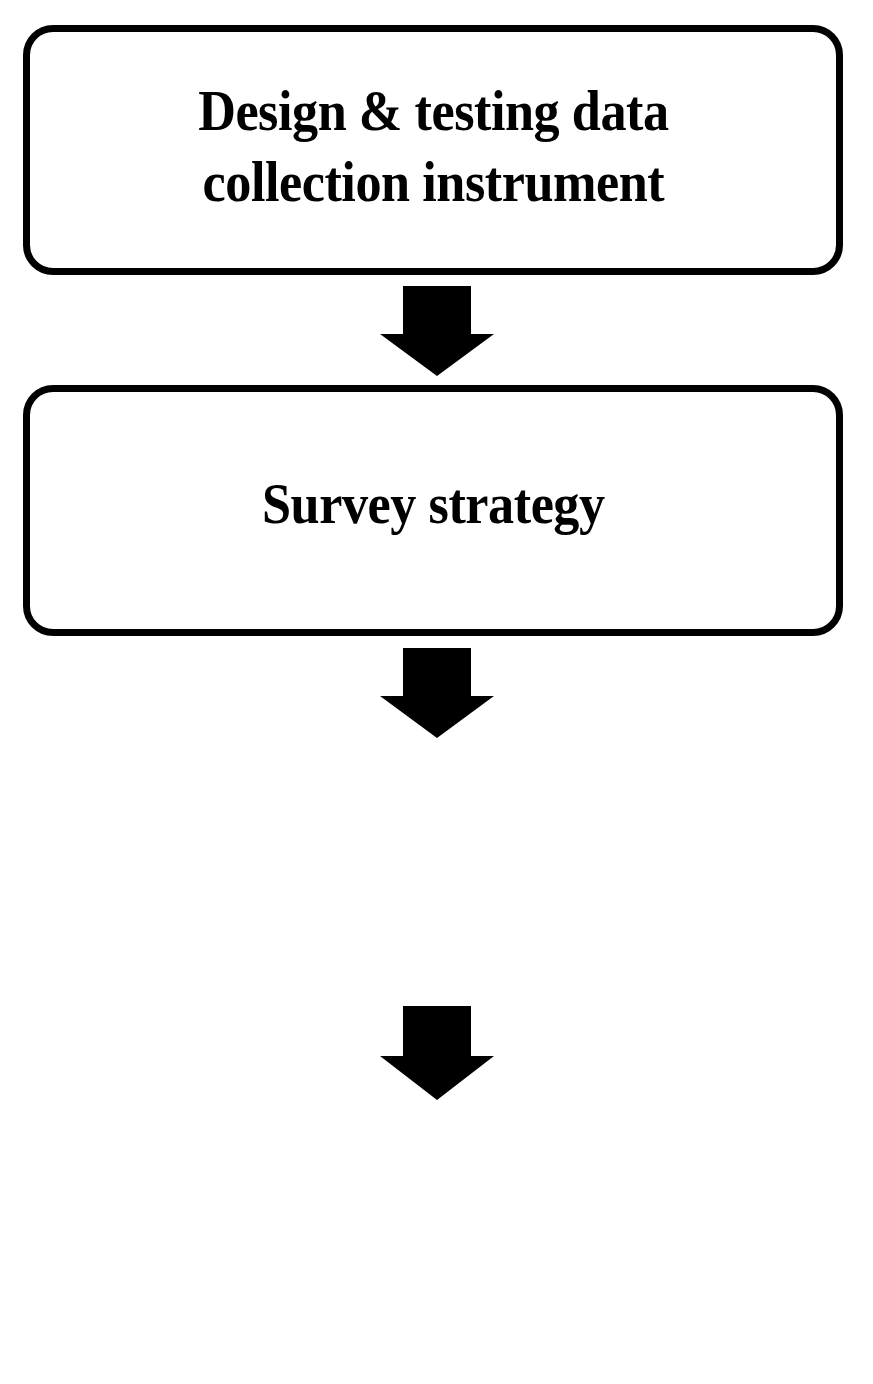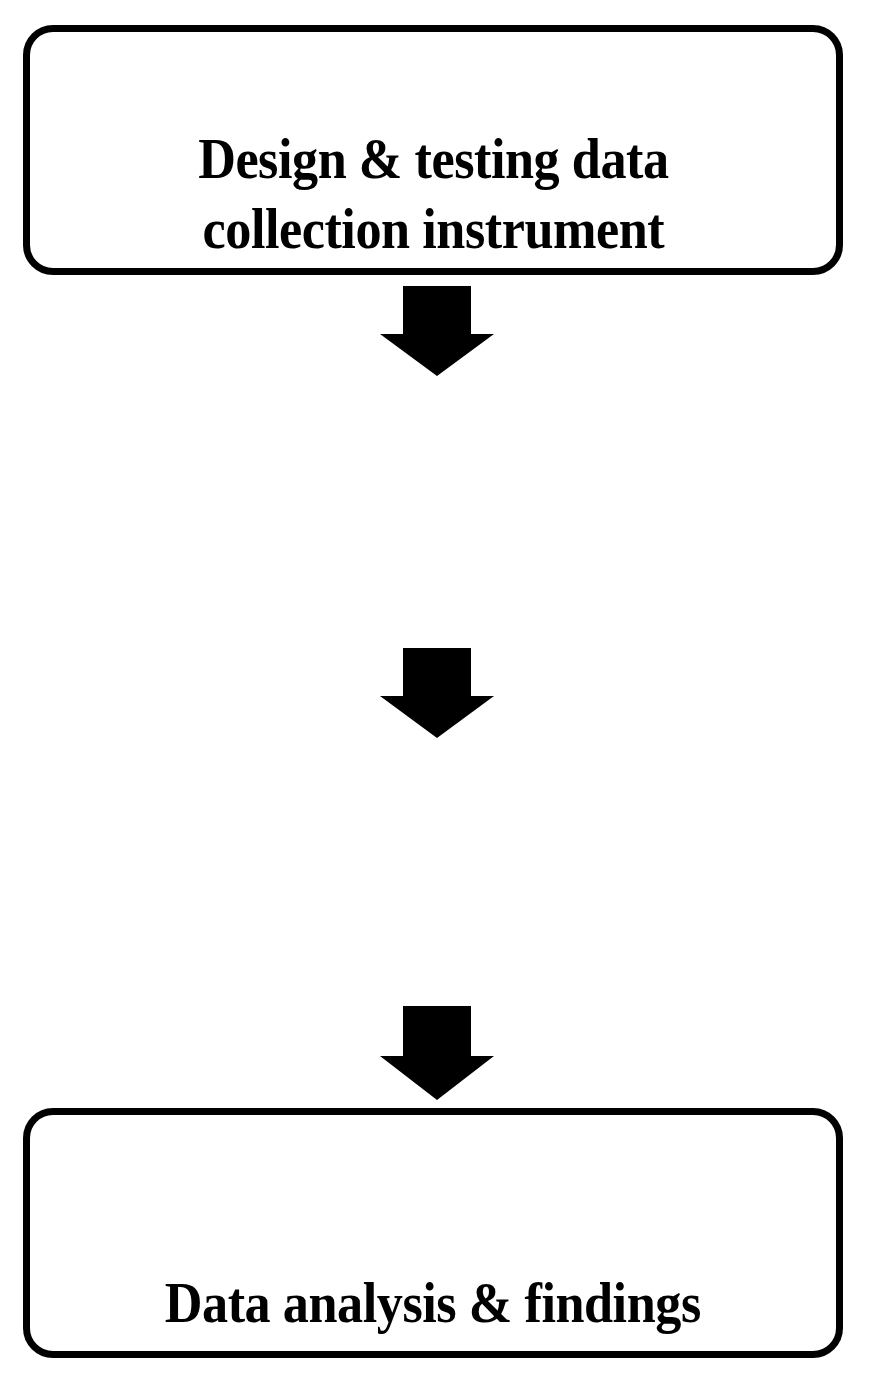--- a/index.html
+++ b/index.html
@@ -20,21 +20,21 @@
   }
   .node {
     position: absolute;
     left: 23px;
     width: 820px;
     box-sizing: border-box;
     border: 7px solid #000000;
     border-radius: 30px;
     background: #ffffff;
     display: flex;
-    align-items: flex-end;
+    align-items: center;
     justify-content: center;
     text-align: center;
   }
   .node-label {
     font-family: "Liberation Serif", "DejaVu Serif", serif;
     font-weight: bold;
     font-size: 58px;
     line-height: 1.22;
     color: #000000;
     letter-spacing: -0.5px;
@@ -81,35 +81,35 @@
   </div>
 
   <div class="connector" id="connector-1">
     <span>
       <svg width="114" height="90" viewBox="0 0 114 90" aria-hidden="true">
         <polygon points="23,0 91,0 91,48 114,48 57,90 0,48 23,48" fill="#000000"></polygon>
       </svg>
     </span>
   </div>
 
+  <div class="node" id="node-2">
+    <div class="node-label">Survey strategy</div>
+  </div>
 
   <div class="connector" id="connector-2">
     <span>
       <svg width="114" height="90" viewBox="0 0 114 90" aria-hidden="true">
         <polygon points="23,0 91,0 91,48 114,48 57,90 0,48 23,48" fill="#000000"></polygon>
       </svg>
     </span>
   </div>
 
 
   <div class="connector" id="connector-3">
     <span>
       <svg width="114" height="94" viewBox="0 0 114 94" aria-hidden="true">
         <polygon points="23,0 91,0 91,50 114,50 57,94 0,50 23,50" fill="#000000"></polygon>
       </svg>
     </span>
   </div>
 
-  <div class="node" id="node-4">
-    <div class="node-label">Data analysis &amp; findings</div>
-  </div>
 
 </div>
 
 </body></html>

